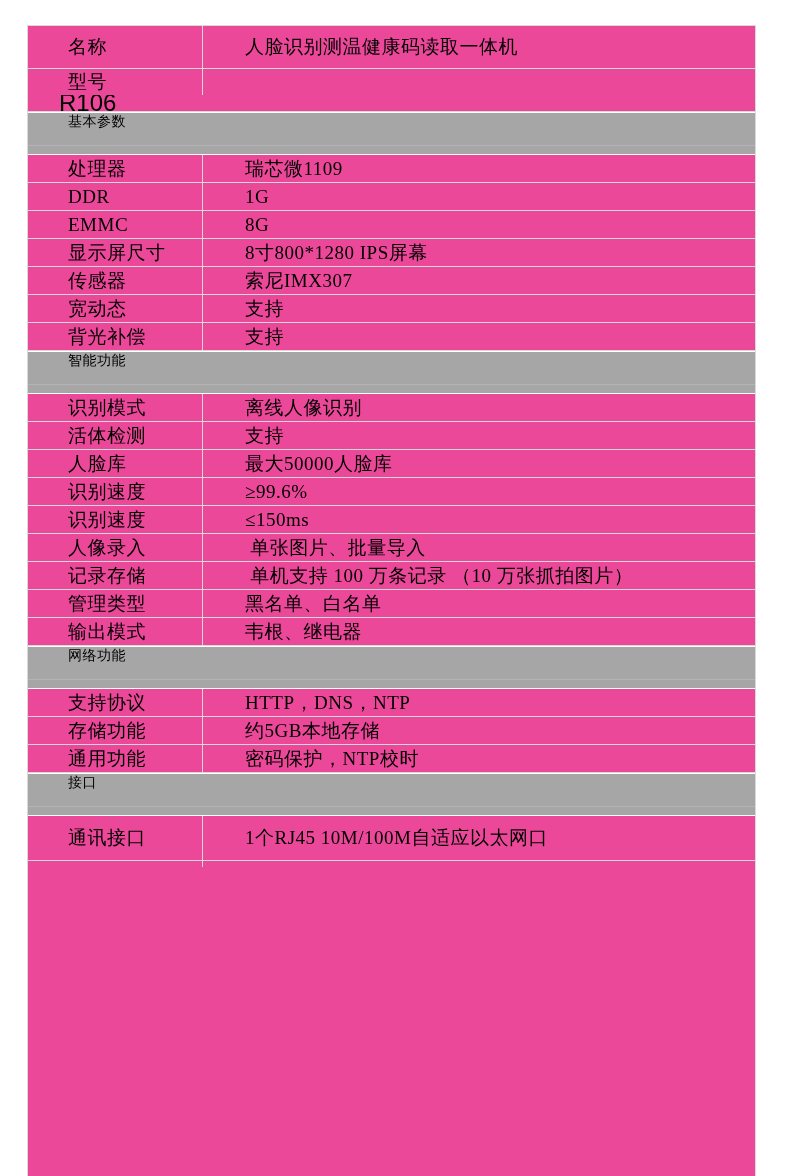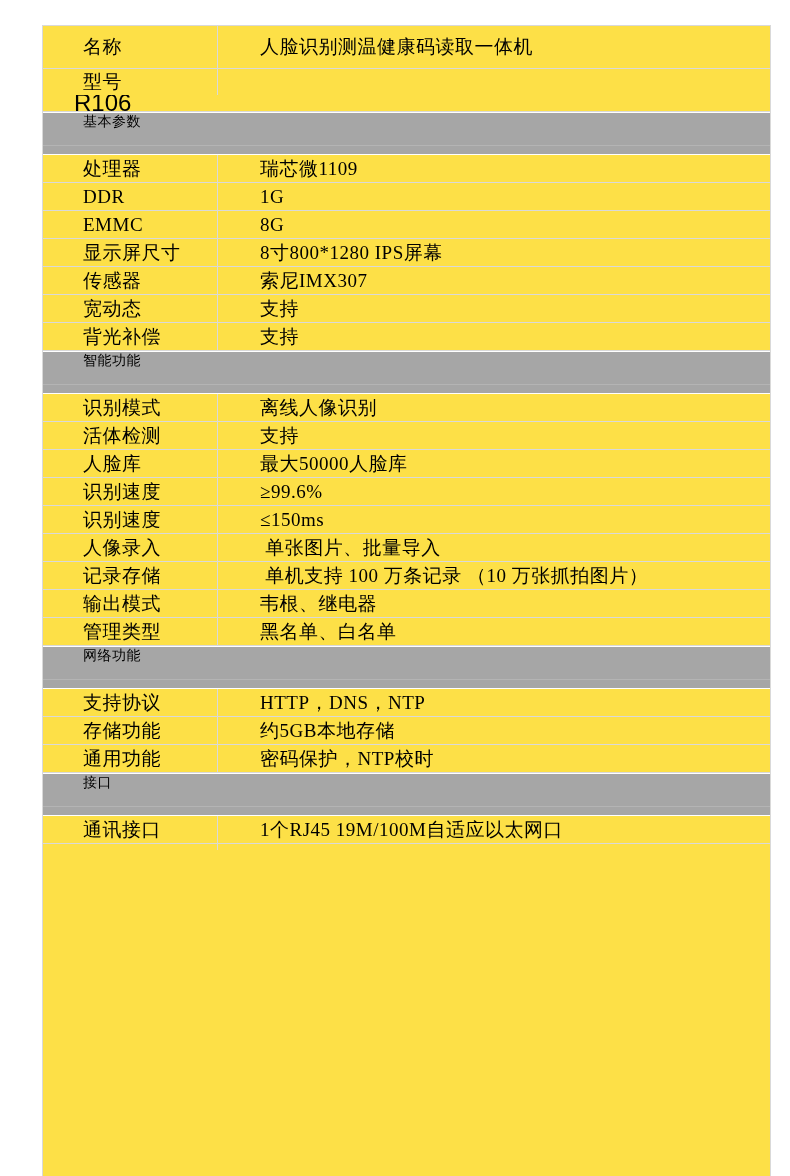--- a/index.html
+++ b/index.html
@@ -7,29 +7,29 @@
     width: 790px; height: 1176px;
     background: #ffffff;
     overflow: hidden;
     position: relative;
     font-family: "Liberation Serif", "DejaVu Serif", serif;
     color: #000000;
     -webkit-font-smoothing: antialiased;
   }
   .spec-table {
     position: absolute;
-    left: 42px; top: 25px;
+    left: 27px; top: 25px;
     width: 729px;
     height: 1151px;
     border-top: 1px solid #d9d9d9;
     border-left: 1px solid #d9d9d9;
     border-right: 1px solid #d9d9d9;
     box-sizing: border-box;
     overflow: hidden;
-    background: #fde047;
+    background: #ec4899;
   }
   .row {
     display: flex;
     align-items: stretch;
     height: 28px;
     border-bottom: 1px solid #d9d9d9;
     box-sizing: border-box;
   }
   .row .cell-label {
     width: 175px;
@@ -53,21 +53,21 @@
     overflow: hidden;
   }
   .row.top   { height: 43px; }
   .row.model { height: 43px; flex-direction: column; }
   .row.model .cell-value {
     font-family: "Liberation Sans", "DejaVu Sans", sans-serif;
     font-size: 24px;
     letter-spacing: 0px;
     padding-left: 31px;
   }
-  .row.last  { height: 28px; }
+  .row.last  { height: 45px; }
   .row.partial { height: 6px; border-bottom: none; }
   .row.partial .cell-label { padding-left: 0; }
   .section-bar {
     height: 43px;
     box-sizing: border-box;
     background: #a6a6a6;
     border-top: 1px solid #ffffff;
     border-bottom: 1px solid #ffffff;
     display: flex;
     align-items: flex-start;
@@ -187,30 +187,30 @@
     <div class="cell-value"> 单张图片、批量导入</div>
   </div>
     <div class="row">
     <div class="cell-label">
       <span>记录存储</span>
     </div>
     <div class="cell-value"> 单机支持 100 万条记录 （10 万张抓拍图片）</div>
   </div>
     <div class="row">
     <div class="cell-label">
+      <span>管理类型</span>
+    </div>
+    <div class="cell-value">黑名单、白名单</div>
+  </div>
+    <div class="row">
+    <div class="cell-label">
       <span>输出模式</span>
     </div>
     <div class="cell-value">韦根、继电器</div>
   </div>
-    <div class="row">
-    <div class="cell-label">
-      <span>管理类型</span>
-    </div>
-    <div class="cell-value">黑名单、白名单</div>
-  </div>
     <div class="section-bar">
     <span class="section-title">网络功能</span>
   </div>
     <div class="row">
     <div class="cell-label">
       <span>支持协议</span>
     </div>
     <div class="cell-value">HTTP，DNS，NTP</div>
   </div>
     <div class="row">
@@ -225,21 +225,21 @@
     </div>
     <div class="cell-value">密码保护，NTP校时</div>
   </div>
     <div class="section-bar">
     <span class="section-title">接口</span>
   </div>
     <div class="row last">
     <div class="cell-label">
       <span>通讯接口</span>
     </div>
-    <div class="cell-value">1个RJ45 19M/100M自适应以太网口</div>
+    <div class="cell-value">1个RJ45 10M/100M自适应以太网口</div>
   </div>
     <div class="row partial">
     <div class="cell-label">
       <span></span>
     </div>
     <div class="cell-value"></div>
   </div>
   </div>
 
 </body></html>

